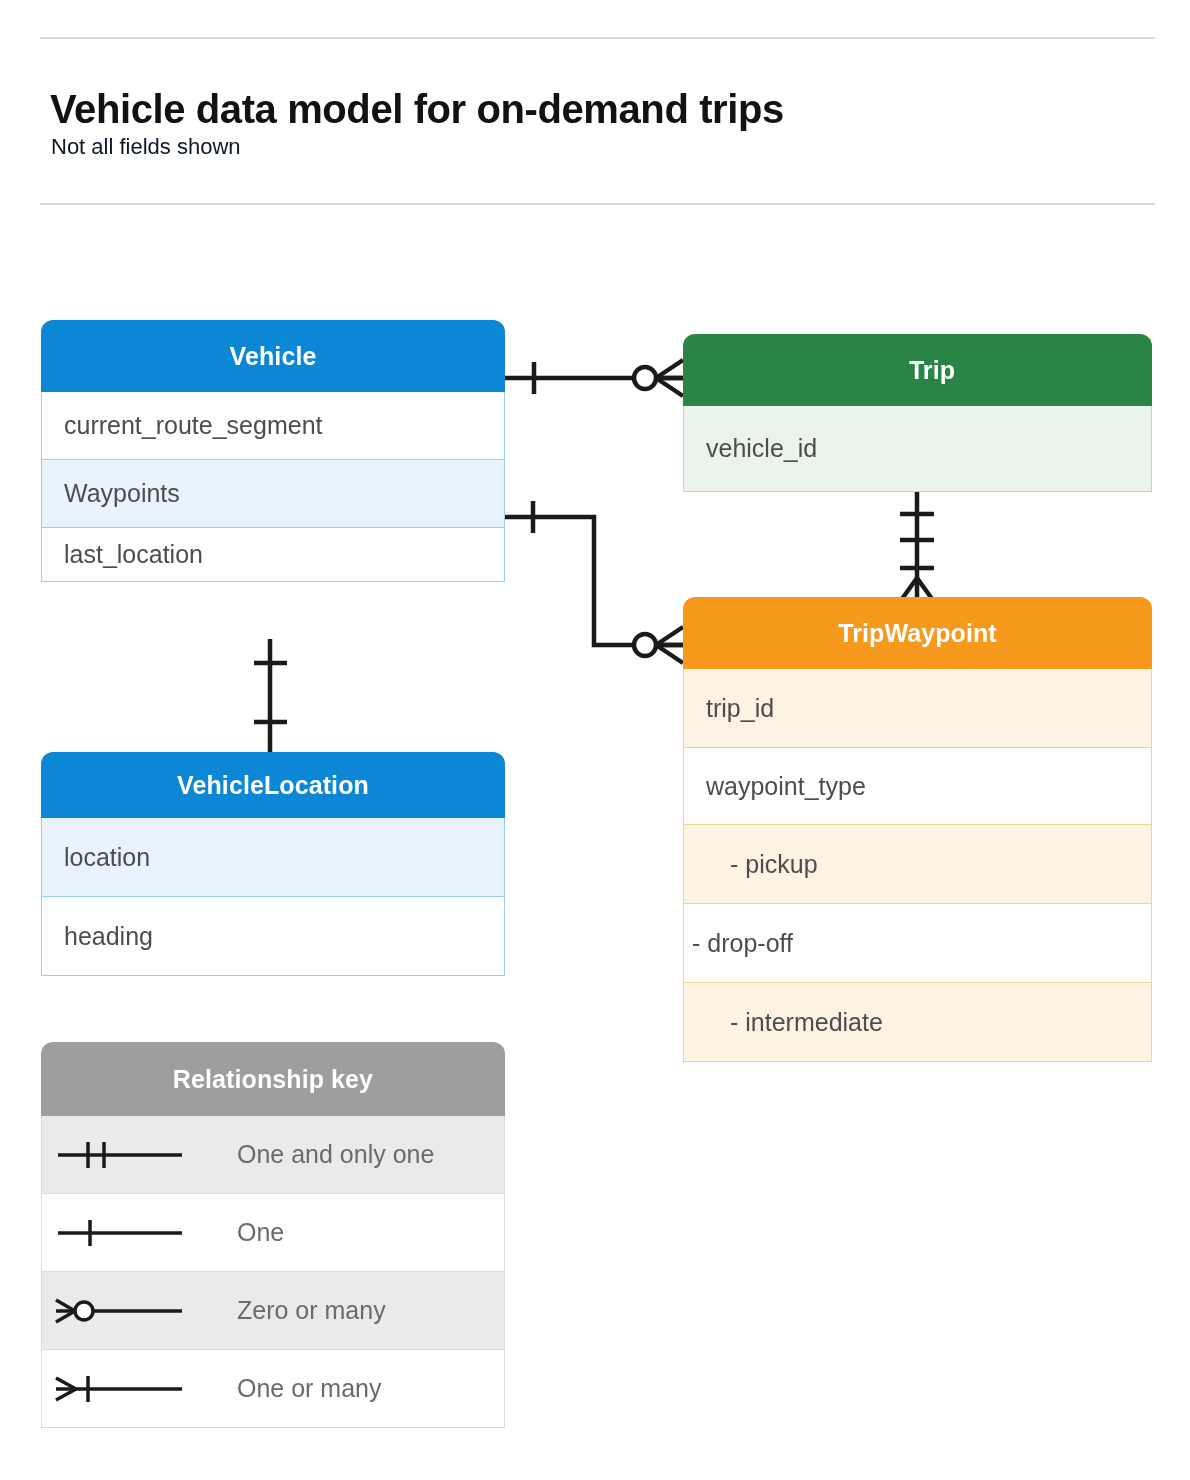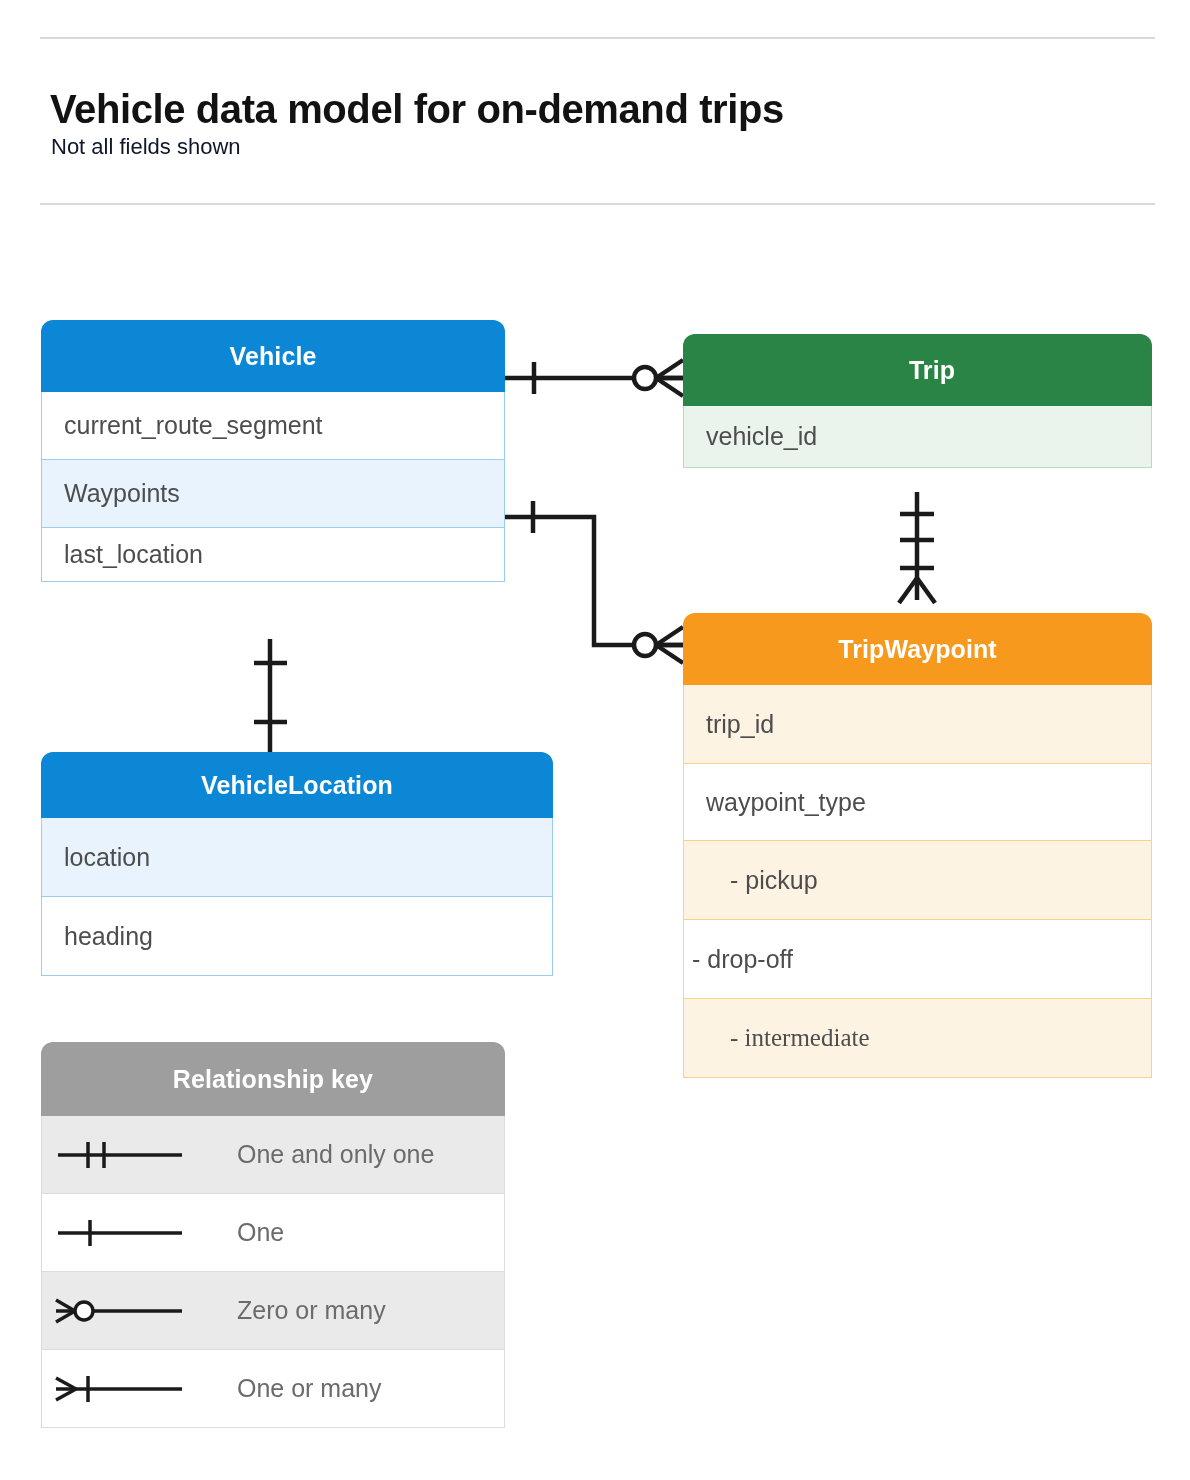--- a/index.html
+++ b/index.html
@@ -180,36 +180,36 @@
   <div class="entity-rows">
     <div class="entity-row" style="height:68px;">current_route_segment</div>
     <div class="entity-row tint" style="height:68px;">Waypoints</div>
     <div class="entity-row" style="height:54px;">last_location</div>
   </div>
 </div>
 
 <div class="entity theme-green" id="entity-trip" style="left:683px; top:334px; width:469px;">
   <div class="entity-header" style="height:72px;">Trip</div>
   <div class="entity-rows">
-    <div class="entity-row tint" style="height:62px;">vehicle_id</div>
-  </div>
-</div>
-
-<div class="entity theme-orange" id="entity-trip-waypoint" style="left:683px; top:613px; width:469px;text-align:right;">
+    <div class="entity-row tint" style="height:86px;">vehicle_id</div>
+  </div>
+</div>
+
+<div class="entity theme-orange" id="entity-trip-waypoint" style="left:683px; top:597px; width:469px;text-align:right;">
   <div class="entity-header" style="height:72px;">TripWaypoint</div>
   <div class="entity-rows">
     <div class="entity-row tint" style="height:79px;">trip_id</div>
     <div class="entity-row" style="height:77px;">waypoint_type</div>
     <div class="entity-row tint indent" style="height:79px;">-  pickup</div>
     <div class="entity-row indent" style="height:79px;padding-left:8px;">-  drop-off</div>
-    <div class="entity-row tint indent" style="height:79px;font-family:Liberation Serif, serif;">-  intermediate</div>
-  </div>
-</div>
-
-<div class="entity theme-blue" id="entity-vehicle-location" style="left:41px; top:752px; width:512px;">
+    <div class="entity-row tint indent" style="height:79px;">-  intermediate</div>
+  </div>
+</div>
+
+<div class="entity theme-blue" id="entity-vehicle-location" style="left:41px; top:752px; width:464px;">
   <div class="entity-header" style="height:66px;">VehicleLocation</div>
   <div class="entity-rows">
     <div class="entity-row tint" style="height:79px;">location</div>
     <div class="entity-row" style="height:79px;">heading</div>
   </div>
 </div>
 
 <div class="entity theme-grey" id="legend-box" style="left:41px; top:1042px; width:464px;">
   <div class="entity-header" style="height:74px;">Relationship key</div>
   <div class="entity-rows">

